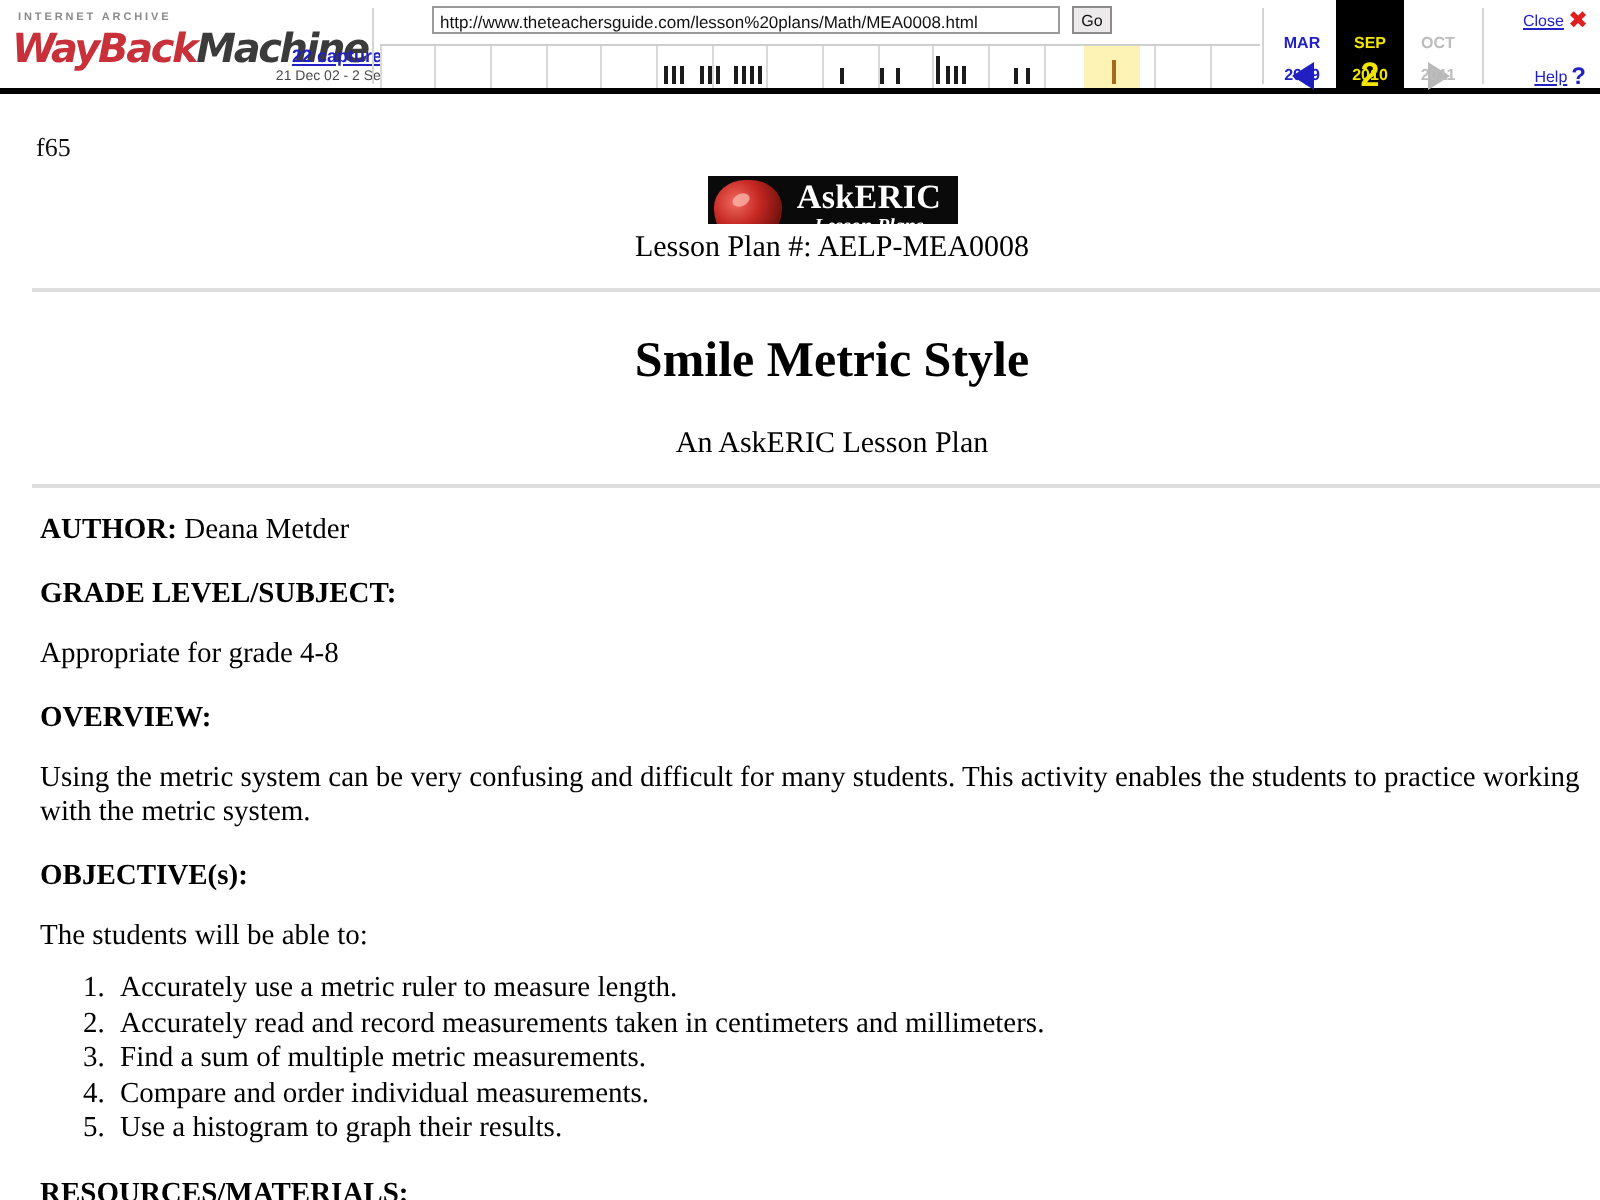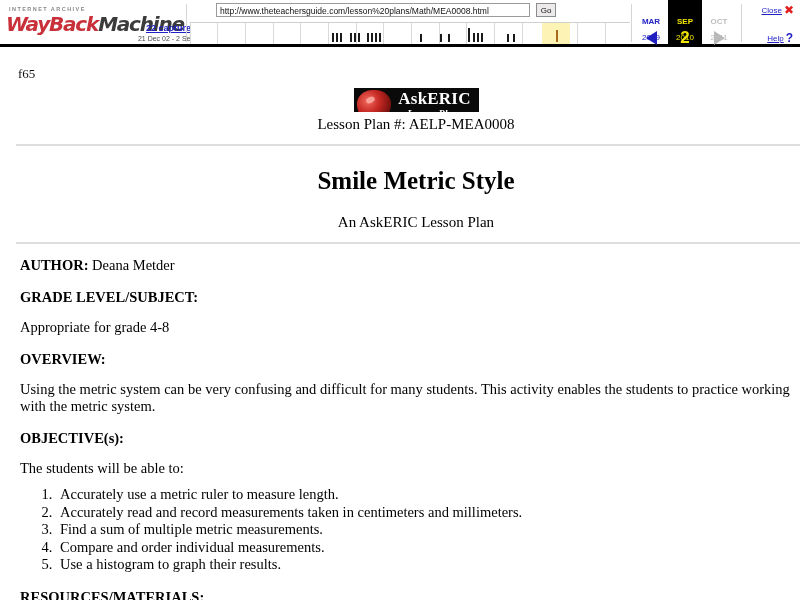--- a/index.html
+++ b/index.html
@@ -174,21 +174,21 @@
   .wb-dn-next { left: 68px; }
 
   .wb-dn-mon {
     font-size: 8px;
     font-weight: bold;
     line-height: 12px;
     padding-top: 16px;
   }
   .wb-dn-yr {
     font-size: 8px;
-    font-weight: normal;
+    font-weight: bold;
     line-height: 11px;
     position: absolute;
     bottom: 1px;
     left: 0;
     right: 0;
   }
   .wb-dn-prev .wb-dn-mon, .wb-dn-prev .wb-dn-yr { color: #2121c4; }
   .wb-dn-next .wb-dn-mon, .wb-dn-next .wb-dn-yr { color: #bdbdbd; }
   .wb-dn-cur  .wb-dn-mon, .wb-dn-cur  .wb-dn-yr { color: #f2e500; }
   .wb-dn-day {

